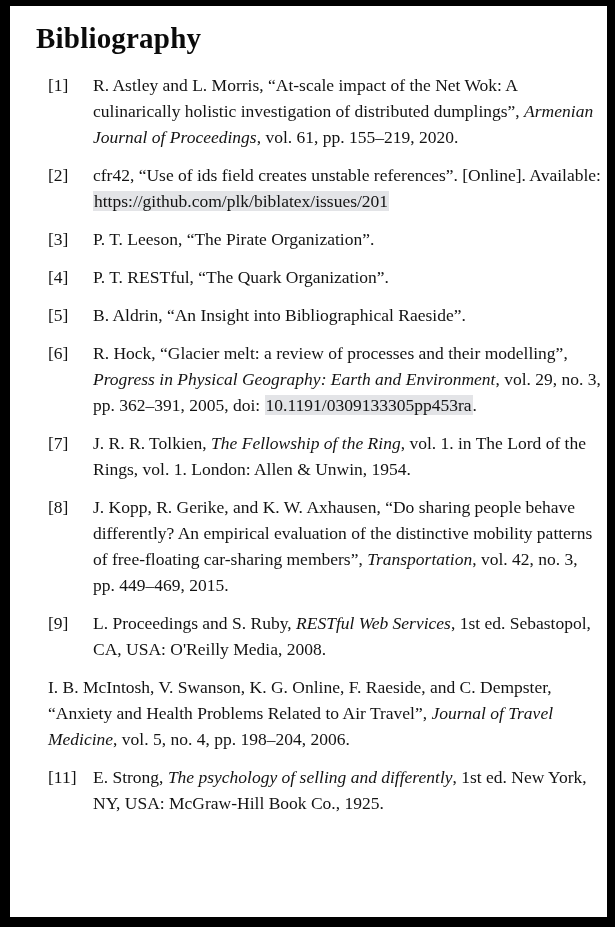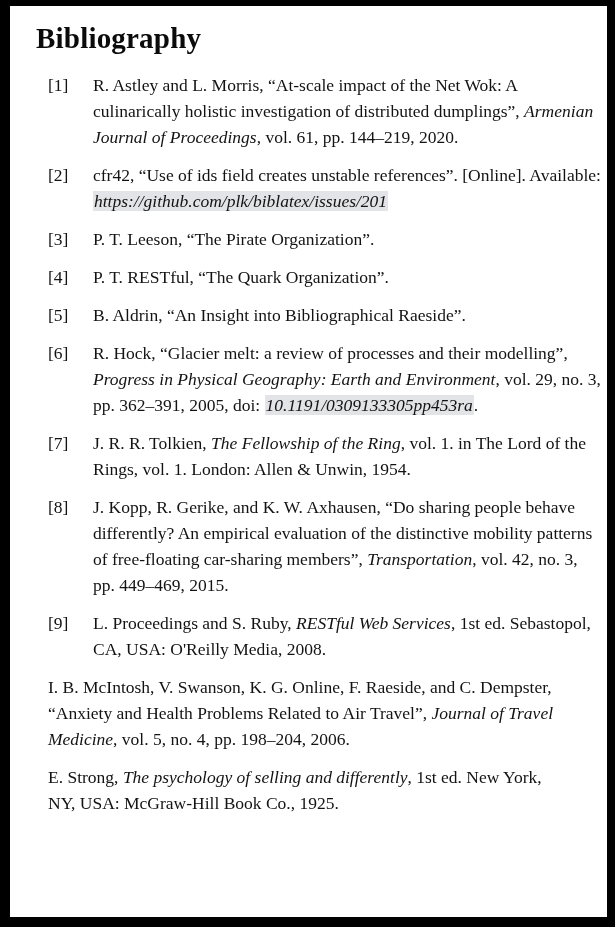--- a/index.html
+++ b/index.html
@@ -42,32 +42,31 @@
     flex: none;
     width: 508px;
   }
   .it { font-style: italic; }
   .lnk {
     background: var(--hl, #e3e4e7);
     cursor: pointer;
     padding: 0 1px;
     -webkit-box-decoration-break: clone;
     box-decoration-break: clone;
-    font-style: italic;
   }
 </style>
 </head>
 <body>
 
 <div class="page">
   <h1 class="title">Bibliography</h1>
   <div class="bib-list">
       <div class="entry">
         <span class="entry-label">[1]</span>
-        <span class="entry-body"><span>R. Astley and L. Morris, “At-scale impact of the Net Wok: A culinarically holistic investigation of distributed dumplings”, </span><span class="it">Armenian Journal of Proceedings</span><span>, vol. 61, pp. 144–219, 2020.</span></span>
+        <span class="entry-body"><span>R. Astley and L. Morris, “At-scale impact of the Net Wok: A culinarically holistic investigation of distributed dumplings”, </span><span class="it">Armenian Journal of Proceedings</span><span>, vol. 61, pp. 155–219, 2020.</span></span>
       </div>
       <div class="entry">
         <span class="entry-label">[2]</span>
         <span class="entry-body"><span>cfr42, “Use of ids field creates unstable references”. [Online]. Available: </span><span class="lnk">https://github.com/plk/biblatex/issues/201</span></span>
       </div>
       <div class="entry">
         <span class="entry-label">[3]</span>
         <span class="entry-body"><span>P. T. Leeson, “The Pirate Organization”.</span></span>
       </div>
       <div class="entry">
@@ -91,16 +90,17 @@
         <span class="entry-body"><span>J. Kopp, R. Gerike, and K. W. Axhausen, “Do sharing people behave differently? An empirical evaluation of the distinctive mobility patterns of free-floating car-sharing members”, </span><span class="it">Transportation</span><span>, vol. 42, no. 3, pp. 449–469, 2015.</span></span>
       </div>
       <div class="entry">
         <span class="entry-label">[9]</span>
         <span class="entry-body"><span>L. Proceedings and S. Ruby, </span><span class="it">RESTful Web Services</span><span>, 1st ed. Sebastopol, CA, USA: O'Reilly Media, 2008.</span></span>
       </div>
       <div class="entry">
         <span class="entry-body"><span>I. B. McIntosh, V. Swanson, K. G. Online, F. Raeside, and C. Dempster, “Anxiety and Health Problems Related to Air Travel”, </span><span class="it">Journal of Travel Medicine</span><span>, vol. 5, no. 4, pp. 198–204, 2006.</span></span>
       </div>
       <div class="entry">
+        <span class="entry-label">[11]</span>
         <span class="entry-body"><span>E. Strong, </span><span class="it">The psychology of selling and differently</span><span>, 1st ed. New York, NY, USA: McGraw-Hill Book Co., 1925.</span></span>
       </div>
     </div>
 </div>
 
 </body></html>

